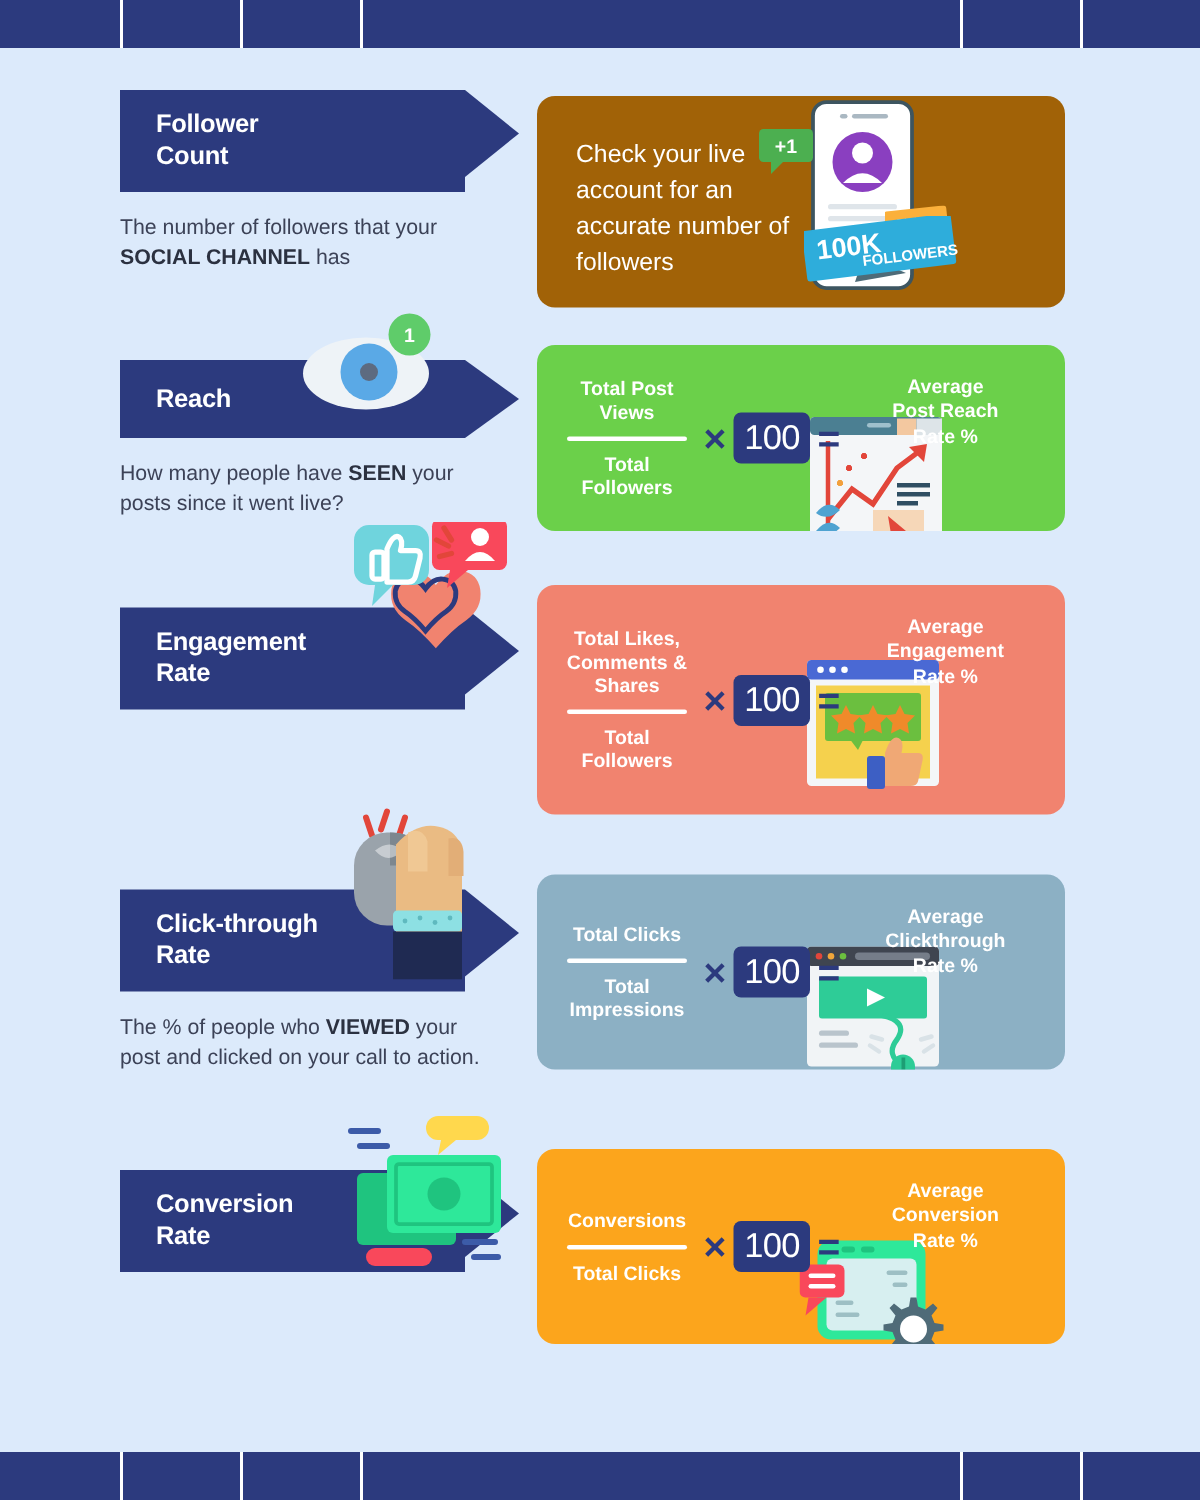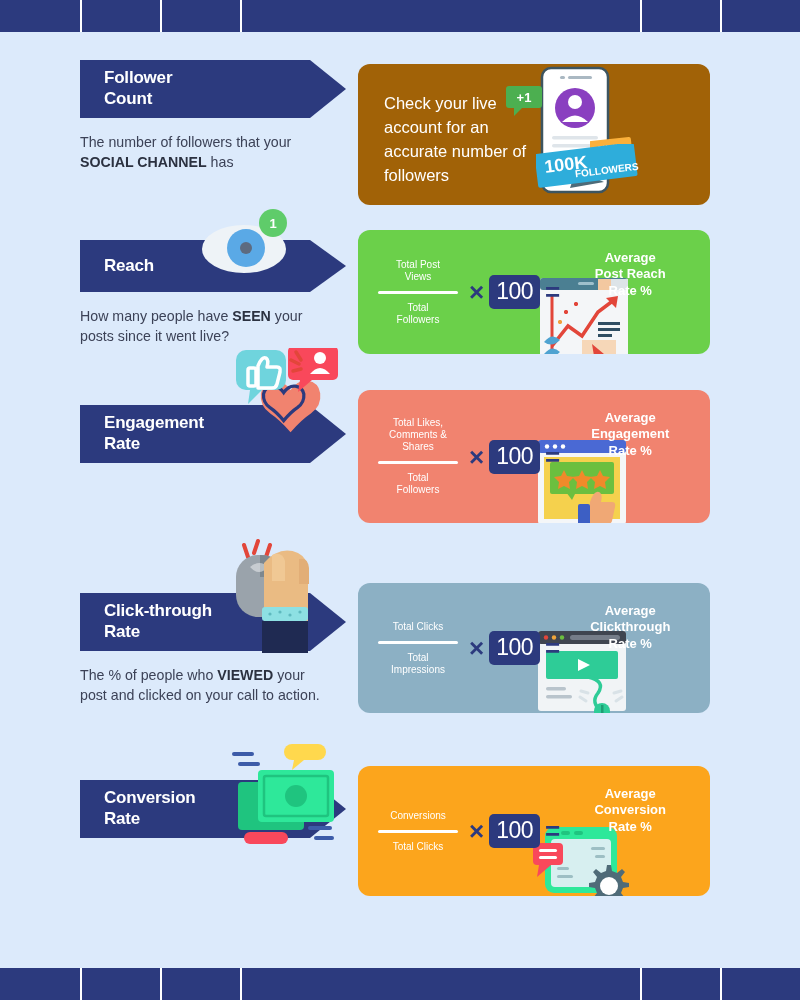--- a/index.html
+++ b/index.html
@@ -37,21 +37,21 @@
   .arrow-banner {
     position: relative;
     height: 52px;
     background: #2c3a7e;
     display: flex;
     align-items: center;
     padding-left: 24px;
     width: 230px;
     z-index: 3;
   }
-  .arrow-banner.tall { height: 58px; }
+  .arrow-banner.tall { height: 68px; }
   .arrow-banner::after {
     content: "";
     position: absolute;
     left: 230px; top: 0;
     width: 0; height: 0;
     border-top: 26px solid transparent;
     border-bottom: 26px solid transparent;
     border-left: 36px solid #2c3a7e;
   }
   .arrow-banner.tall::after {
@@ -104,22 +104,22 @@
     position: relative;
     display: flex;
     align-items: center;
     height: 100%;
     padding: 16px 0 16px 14px;
     z-index: 2;
   }
   .fraction {
     text-align: center;
     color: #ffffff;
-    font-weight: normal;
-    font-size: 10px;
+    font-weight: bold;
+    font-size: 13px;
     line-height: 1.2;
     min-width: 92px;
   }
   .fraction .num { padding-bottom: 5px; white-space: pre-line; }
   .fraction .bar {
     height: 3px; background: #ffffff;
     margin: 3px 6px; border-radius: 2px;
   }
   .fraction .den { padding-top: 5px; white-space: pre-line; }
 
@@ -302,21 +302,21 @@
       </g>
       <g transform="translate(60,-2)">
         <rect x="0" y="0" width="50" height="34" rx="5" fill="#f9485b"></rect>
         <path d="M12 34 L10 46 L24 34 Z" fill="#f9485b"></path>
         <circle cx="32" cy="12" r="6" fill="#ffffff"></circle>
         <path d="M22 28 q10 -12 20 0 z" fill="#ffffff"></path>
         <path d="M8 6 L13 14 M3 14 L11 18 M5 25 L13 23" stroke="#e2463a" stroke-width="3.5" stroke-linecap="round"></path>
       </g>
     </svg>
 
-    <div class="card" style="top:-15px; height:133px; background:#f1836f">
+    <div class="card" style="top:-15px; height:153px; background:#f1836f">
       <div class="formula">
         <div class="fraction">
           <div class="num">Total Likes,
 Comments &amp;
 Shares</div>
           <div class="bar"></div>
           <div class="den">Total
 Followers</div>
         </div>
         <div class="op">×</div>

